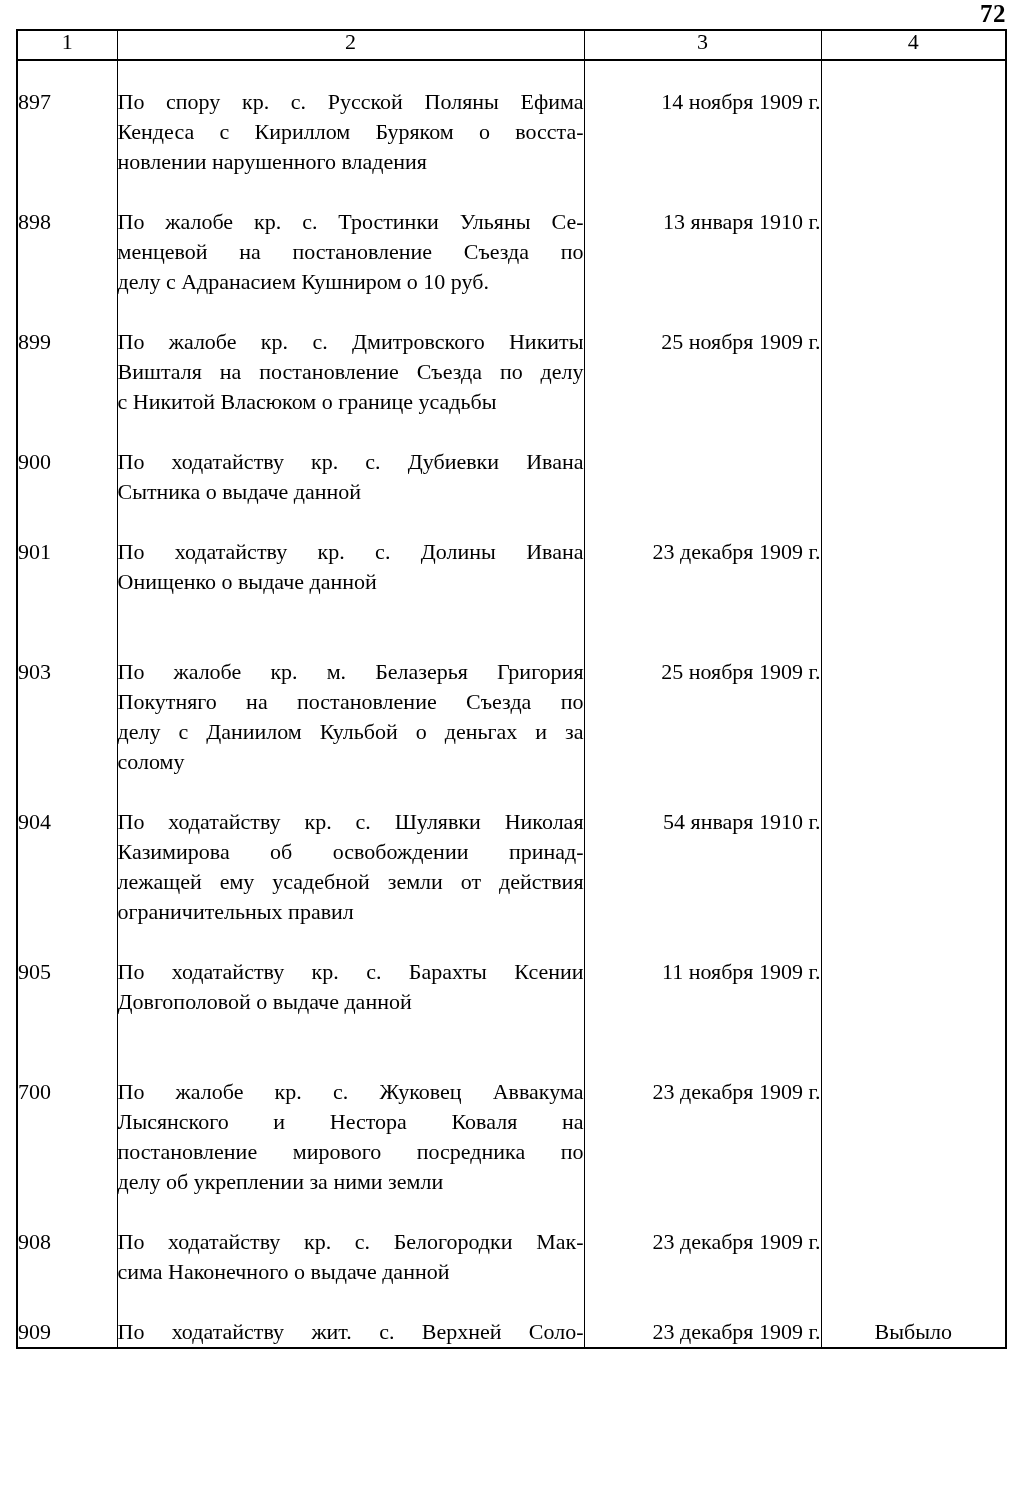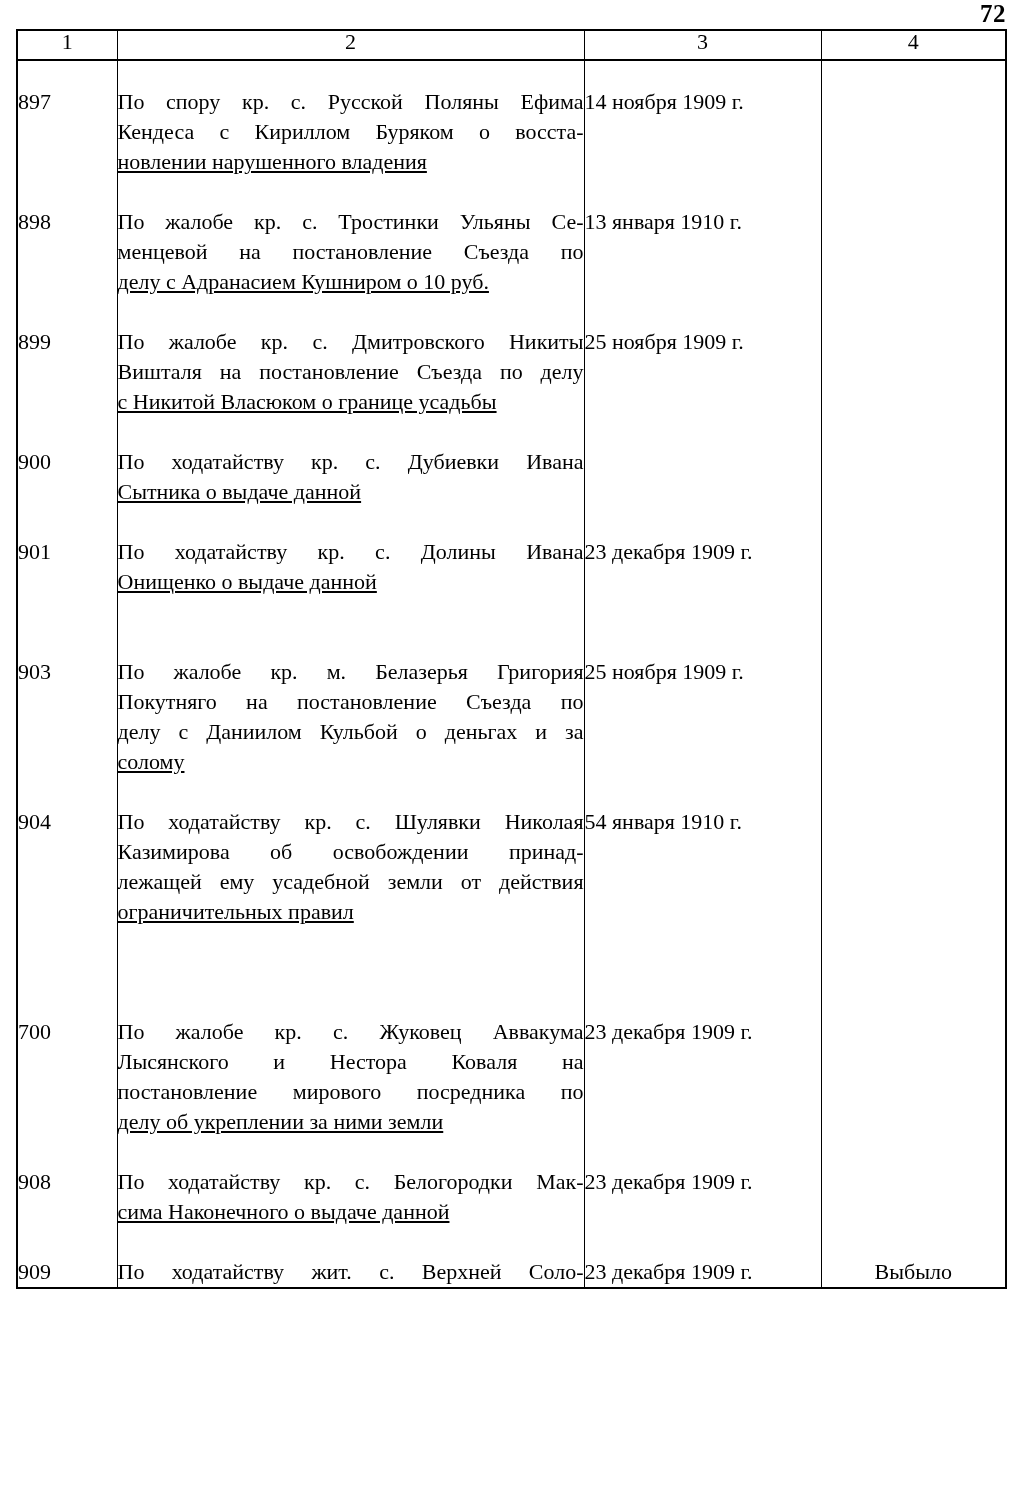--- a/index.html
+++ b/index.html
@@ -101,25 +101,24 @@
   }
   
   .cell-desc .ln {
     display: block;
     text-align: justify;
     text-align-last: justify;
     white-space: nowrap;
   }
   .cell-desc .ln.last {
     text-align-last: left;
-    text-decoration: underline;
   }
 
   .cell-date {
-    text-align: left;
+    text-align: right;
     font-size: 22px;
     line-height: 30px;
     padding-top: 1px;
     white-space: nowrap;
   }
 
   .cell-note {
     text-align: center;
     font-size: 22px;
     line-height: 30px;
@@ -280,20 +279,29 @@
           </td>
           <td class="cell-date">54 января 1910 г.</td>
           <td class="cell-note">&nbsp;</td>
         </tr>
         <tr class="spacer">
           <td></td>
           <td></td>
           <td></td>
           <td></td>
         </tr>
+        <tr>
+          <td class="cell-num">905</td>
+          <td class="cell-desc">
+            <span class="ln">По ходатайству кр. с. Барахты Ксении</span>
+            <span class="ln last">Довгополовой о выдаче данной</span>
+          </td>
+          <td class="cell-date">11 ноября 1909 г.</td>
+          <td class="cell-note">&nbsp;</td>
+        </tr>
         <tr class="spacer">
           <td></td>
           <td></td>
           <td></td>
           <td></td>
         </tr>
         <tr class="spacer">
           <td></td>
           <td></td>
           <td></td>

